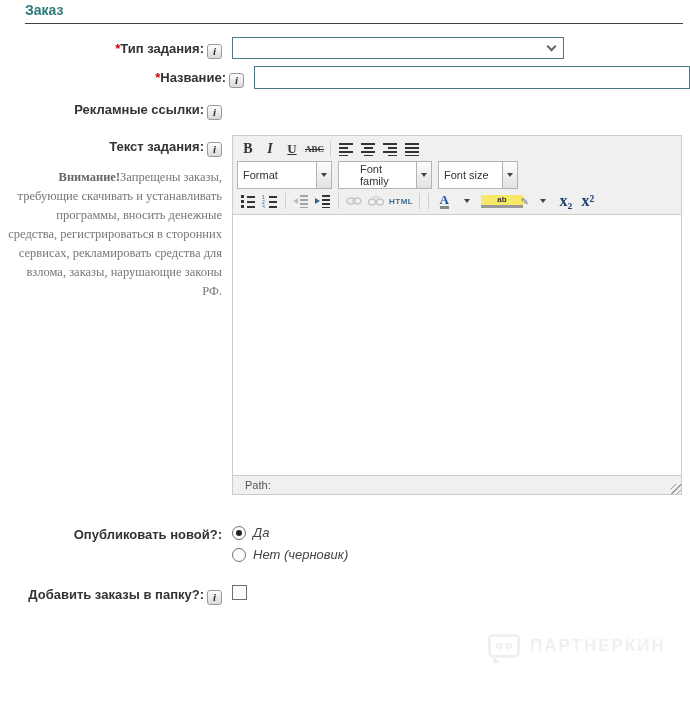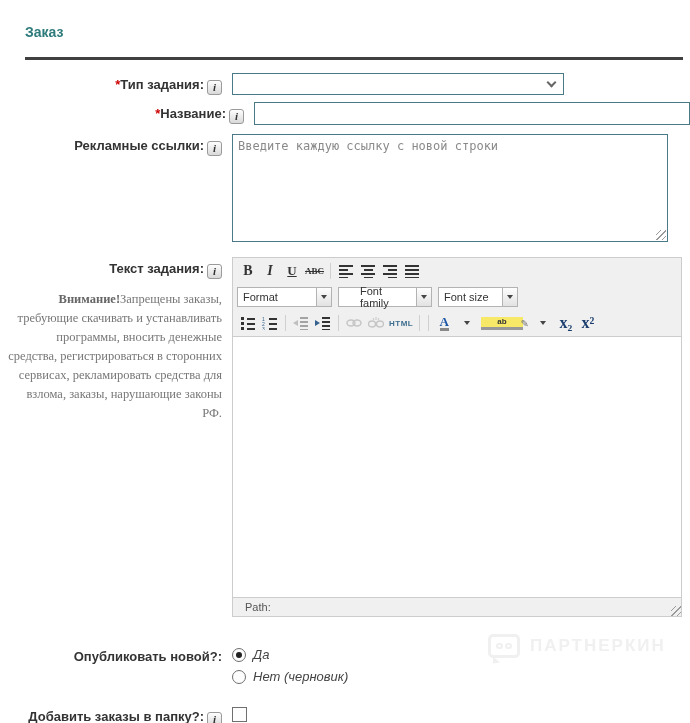--- a/index.html
+++ b/index.html
@@ -2,21 +2,21 @@
 <html><head>
 <meta charset="utf-8">
 <style>
   * { margin:0; padding:0; box-sizing:border-box; }
   html,body { background:#fff; }
   .page {
     width:690px; height:723px; position:relative; overflow:hidden;
     background:#fff; font-family:"Liberation Sans", sans-serif; color:#333;
   }
   
-  .hdr { margin:23px 7px 0 25px; padding-bottom:16px; border-bottom:3px solid #404040; }
+  .hdr { margin:1px 7px 0 25px; padding-bottom:4px; border-bottom:1px solid #404040; }
   .hdr-title { color:#2e7b7b; font-size:14px; font-weight:bold; }
 
   
   .row { display:flex; align-items:flex-start; }
   .lbl { width:222px; text-align:right; font-size:13px; font-weight:bold; color:#333;
          padding-top:3px; line-height:17px; }
   .lbl .req { color:#cc0000; }
   .ctl { margin-left:10px; }
   .info-btn {
     display:inline-block; width:15px; height:15px; vertical-align:-2px; margin-left:3px;
@@ -48,21 +48,21 @@
   
   .editor { width:450px; border:1px solid #ccc; background:#f0f0f0; }
   .tb-row { display:flex; align-items:center; height:26px; padding:0 4px; }
   .tb-btn { min-width:20px; height:20px; display:flex; align-items:center; justify-content:center;
             cursor:pointer; margin:0 1px; border:1px solid transparent; border-radius:2px; }
   .tb-sep { width:1px; height:16px; background:#cfcfcf; margin:0 4px; }
   .g-bold { font-family:"Liberation Serif", serif; font-weight:bold; font-size:14px; }
   .g-ital { font-family:"Liberation Serif", serif; font-style:italic; font-weight:bold; font-size:14px; }
   .g-und  { font-family:"Liberation Serif", serif; font-weight:bold; font-size:13px; text-decoration:underline; }
   .g-strike { font-family:"Liberation Serif", serif; font-size:9px; font-weight:bold; text-decoration:line-through; letter-spacing:0; }
-  .dd-group { display:flex; margin-right:6px; border:1px solid #b3b3b3; background:#fff; height:20px; }
+  .dd-group { display:flex; margin-right:6px; border:1px solid #b3b3b3; background:#fff; height:28px; }
   .dd-text { font-size:11px; color:#333; padding:0 5px; display:flex; align-items:center; }
   .dd-arrow { width:15px; border-left:1px solid #b3b3b3; background:linear-gradient(#fdfdfd,#e2e2e2);
               display:flex; align-items:center; justify-content:center; cursor:pointer; }
   .tri { width:0; height:0; border-left:3px solid transparent; border-right:3px solid transparent; border-top:4px solid #444; }
   .dis { opacity:.4; }
   .g-html { font-size:8px; font-weight:bold; color:#3c6e8f; letter-spacing:.5px; }
   .g-fore { font-family:"Liberation Serif", serif; font-weight:bold; font-size:13px; color:#1b55a5;
             border-bottom:3px solid #888; line-height:13px; }
   .g-hilite { font-size:8px; font-weight:bold; background:#f7e967; border-bottom:3px solid #999;
               padding:0 16px; line-height:10px; }
@@ -120,26 +120,20 @@
     </div>
     <div class="ctl">
       <input class="txt-input" type="text" value="" style="">
     </div>
   </div>
 
   <div class="row" style="margin-top:9px;">
     <div class="lbl">
       <span>Рекламные ссылки:</span><span class="info-btn">i</span>
     </div>
-    <div class="ctl">
-      <div class="ta-wrap">
-        <textarea class="ta" placeholder="Введите каждую ссылку с новой строки" style=""></textarea>
-        <div class="grip"></div>
-      </div>
-    </div>
   </div>
 
   <div class="row" style="margin-top:15px;">
     <div class="lbl">
       <span>Текст задания:</span><span class="info-btn">i</span>
       <div class="warn" style="font-weight:normal;">
         <b>Внимание!</b><span>Запрещены заказы, требующие скачивать и устанавливать программы, вносить денежные средства, регистрироваться в сторонних сервисах, рекламировать средства для взлома, заказы, нарушающие законы РФ.</span>
       </div>
     </div>
     <div class="ctl">

